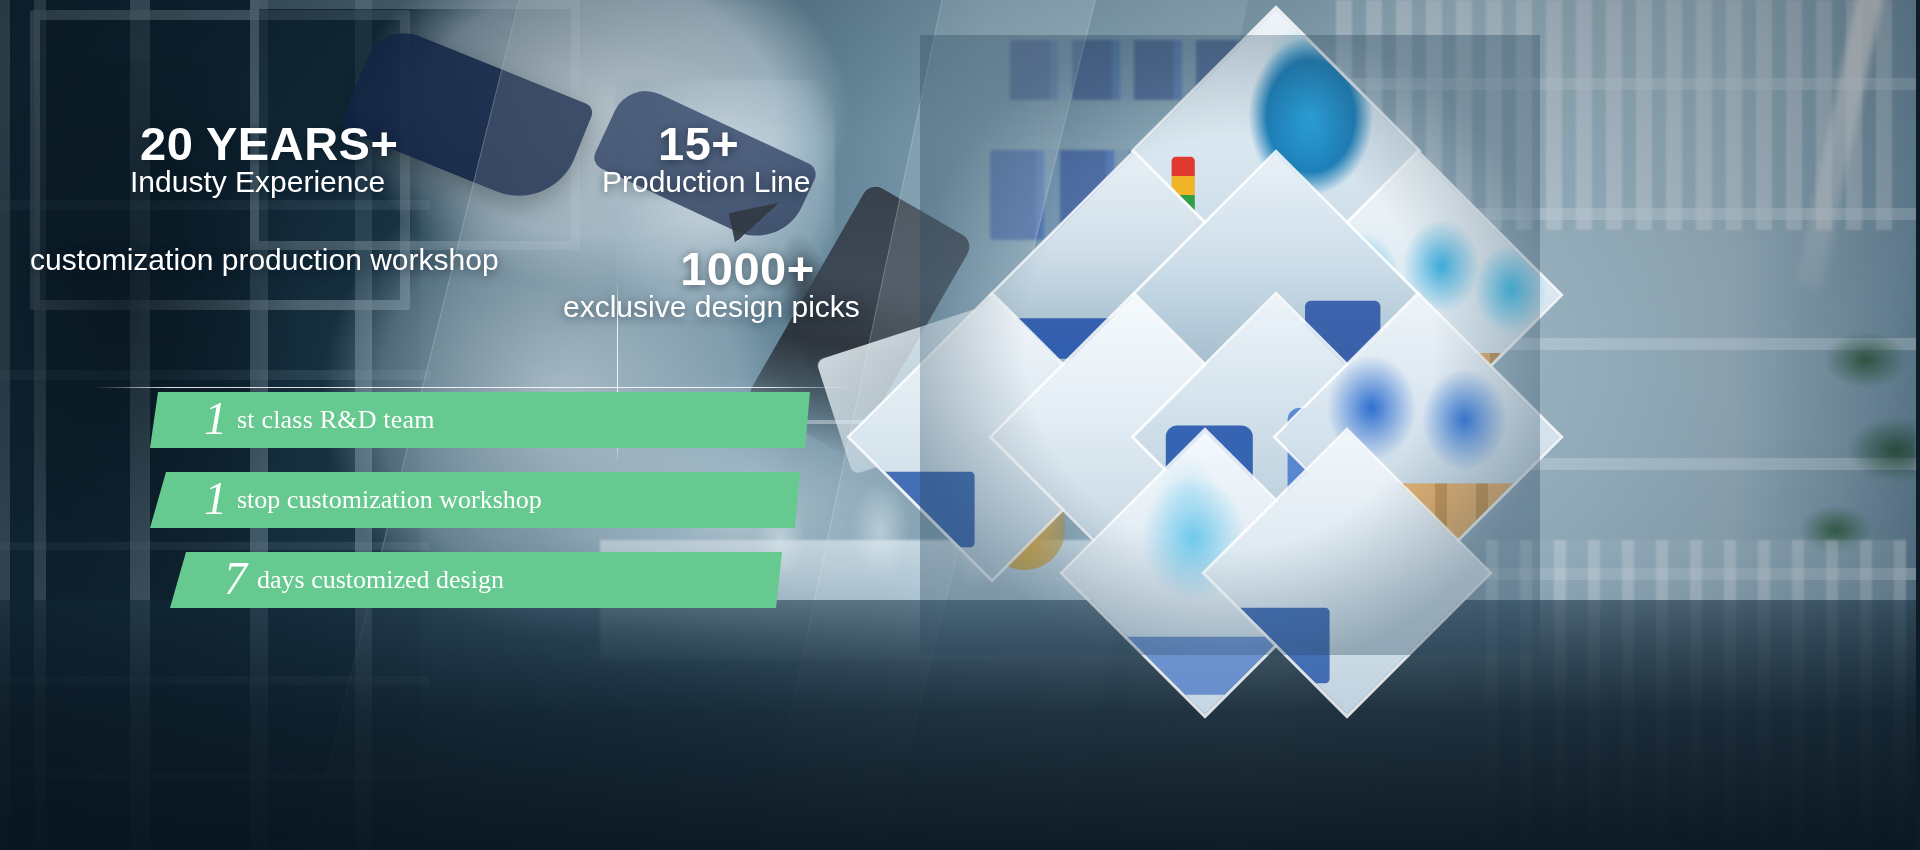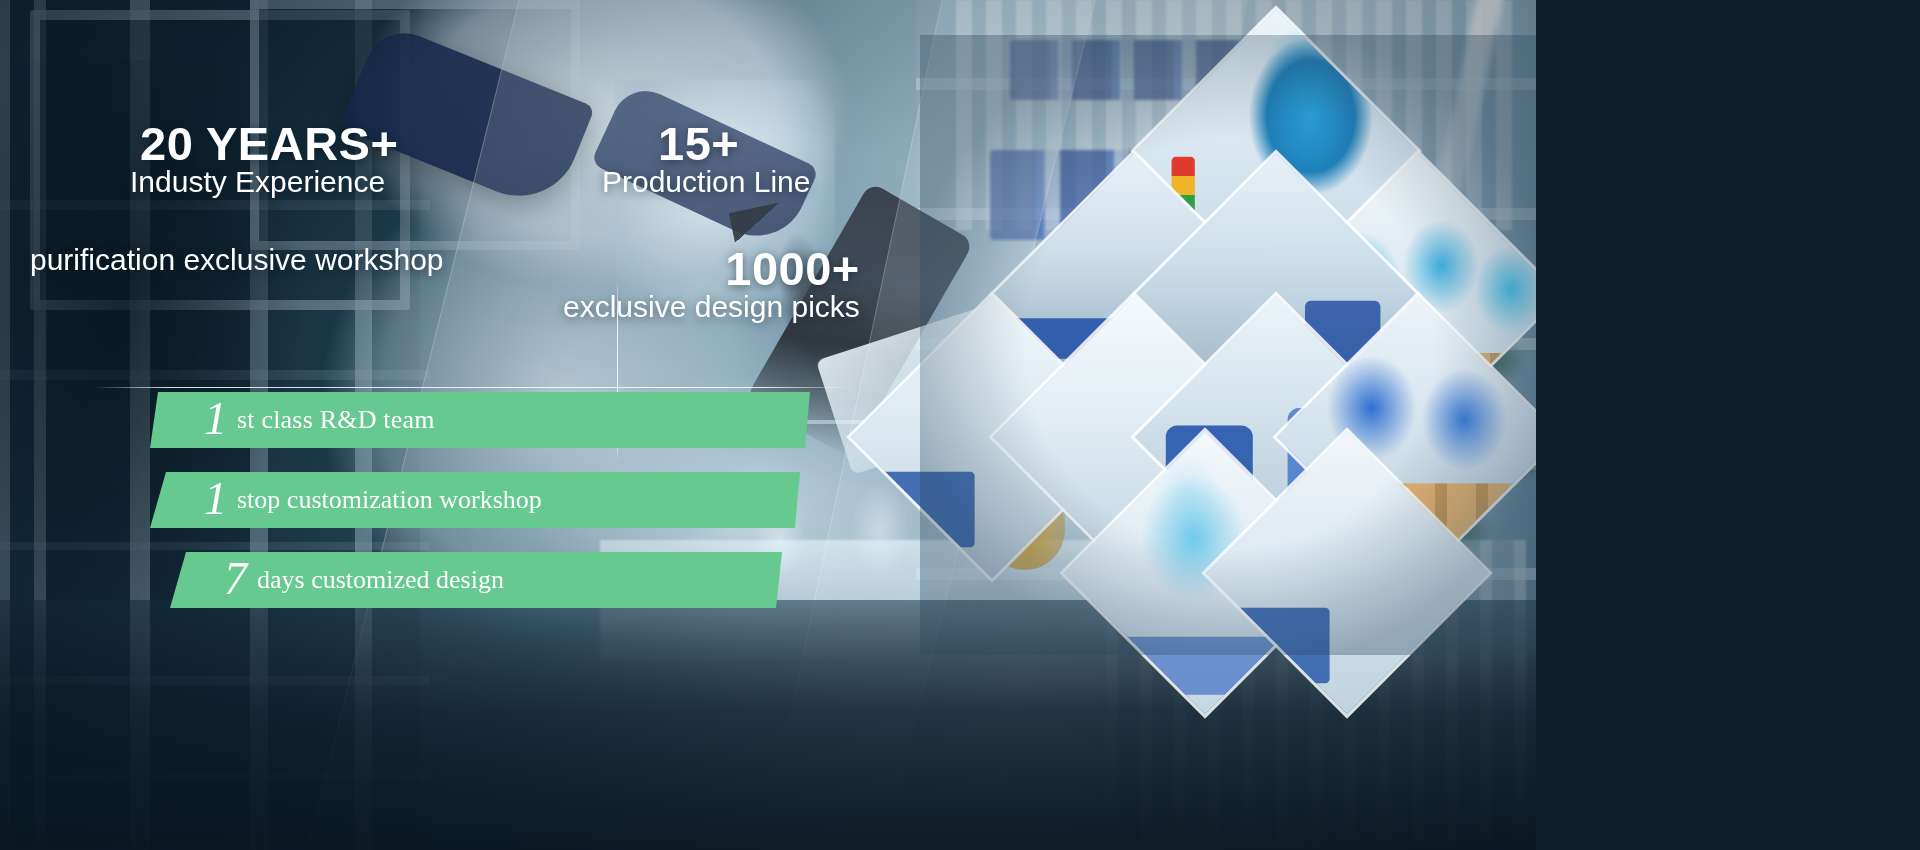--- a/index.html
+++ b/index.html
@@ -1,20 +1,20 @@
 <!DOCTYPE html>
 <html><head>
 <meta charset="utf-8">
 <style>
   * { margin:0; padding:0; box-sizing:border-box; }
   html,body { width:1920px; height:850px; overflow:hidden; background:#0d1c26; }
 
   .banner{
     position:relative;
-    width:1536px;height:850px;
+    width:1916px;height:850px;
     overflow:hidden;
     font-family:"Liberation Sans", sans-serif;
     background:#ec4899;
   }
 
   
   .bg{position:absolute;inset:0;}
 
   .bg-base{
     position:absolute;inset:0;
@@ -328,21 +328,21 @@
   .stat{position:absolute;color:#fff;text-shadow:0 2px 10px rgba(5,20,32,.55);white-space:nowrap;}
   .stat .num{
     font-size:47px;font-weight:700;letter-spacing:.5px;line-height:1;
   }
   .stat .lbl{
     font-size:30px;font-weight:400;line-height:1;
   }
   #s1{left:130px;top:15px;text-align:left;}
   #s2{left:602px;top:15px;text-align:left;}
   #s3{left:30px;top:140px;text-align:left;}
-  #s4{left:563px;top:140px;text-align:right;}
+  #s4{left:563px;top:140px;text-align:center;}
   #s1 .num,#s3 .num{margin-left:8px;}
   #s1 .num{margin-left:10px;}
   #s3 .num{margin-left:74px;}
   #s2 .num{margin-left:56px;}
   #s4 .num{margin-left:72px;}
 
   .divider-h{
     position:absolute;left:92px;top:282px;width:768px;height:1px;
     background:linear-gradient(90deg, rgba(255,255,255,0) 0%, rgba(255,255,255,.85) 10%, rgba(255,255,255,.85) 88%, rgba(255,255,255,0) 100%);
   }
@@ -456,21 +456,21 @@
   <div class="stats">
     <div class="stat" id="s1">
       <div class="num">20 YEARS+</div>
       <div class="lbl">Industy Experience</div>
     </div>
     <div class="stat" id="s2">
       <div class="num">15+</div>
       <div class="lbl">Production Line</div>
     </div>
     <div class="stat" id="s3">
-      <div class="lbl">purification exclusive workshop</div>
+      <div class="lbl">customization production workshop</div>
     </div>
     <div class="stat" id="s4">
       <div class="num">1000+</div>
       <div class="lbl">exclusive design picks</div>
     </div>
     <div class="divider-h"></div>
     <div class="divider-v"></div>
   </div>
 
   <div class="ribbons">

